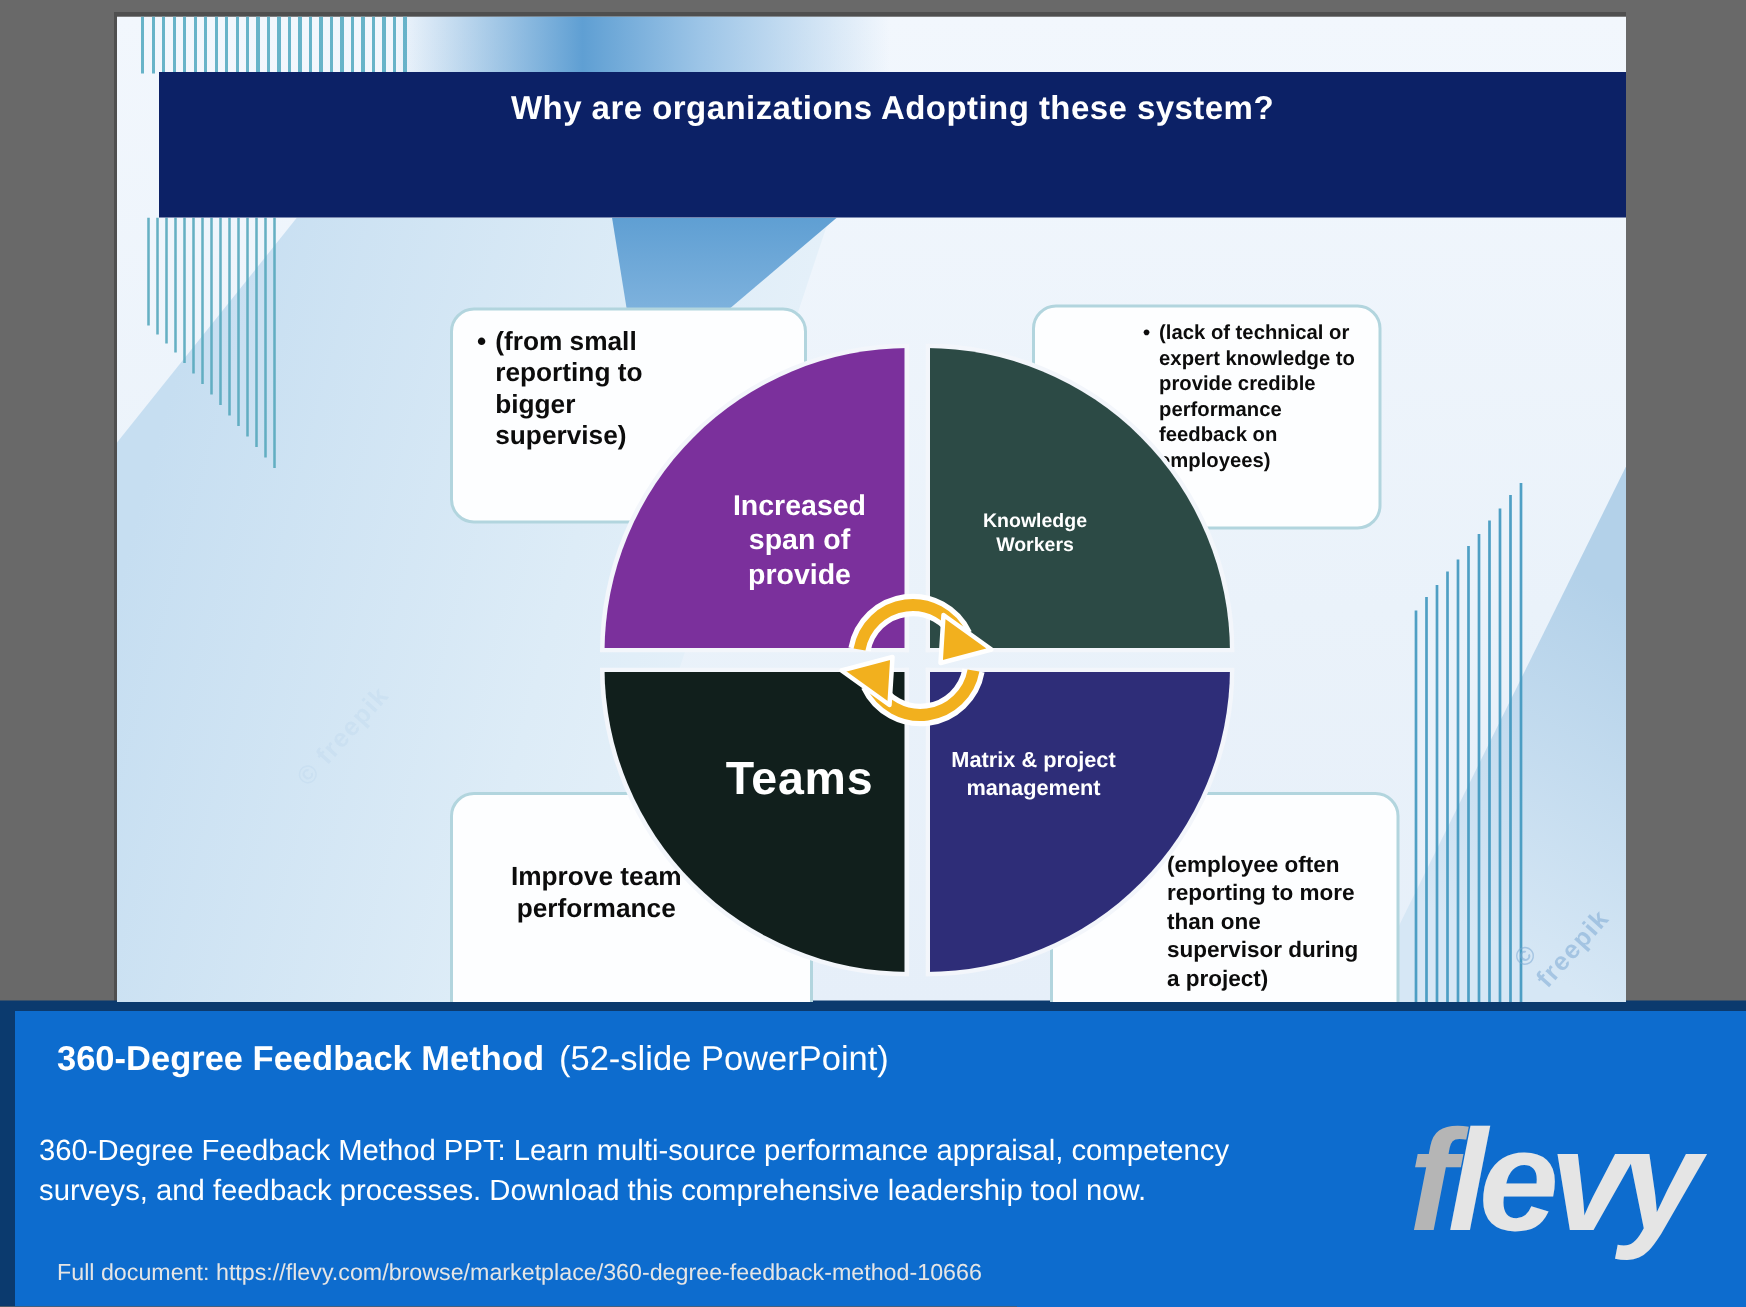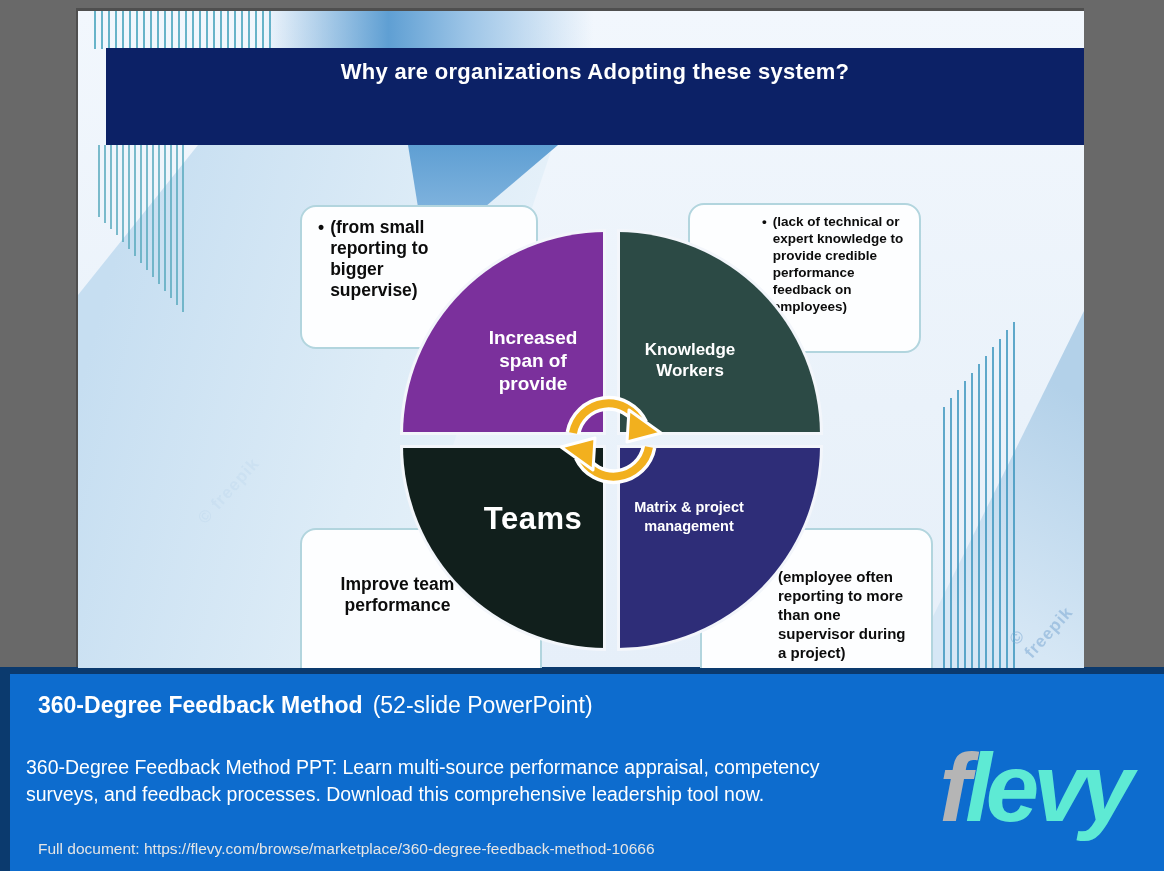--- a/index.html
+++ b/index.html
@@ -80,21 +80,21 @@
     border:3px solid #f3f6fb;
   }
   .q-tl { left:322px; top:218px; border-radius:206px 0 0 0; }
   .q-tr { left:539px; top:218px; border-radius:0 206px 0 0; }
   .q-bl { left:322px; top:434px; border-radius:0 0 0 206px; }
   .q-br { left:539px; top:434px; border-radius:0 0 206px 0; }
   .q-label {
     position:absolute; z-index:25; color:#fff; font-weight:bold; text-align:center;
   }
   .ql-tl { left:405px; top:316px; width:100px; font-size:19px; line-height:1.2; }
-  .ql-tr { left:557px; top:328px; width:110px; font-size:17px; line-height:1.25; }
+  .ql-tr { left:557px; top:328px; width:110px; font-size:13px; line-height:1.25; }
   .ql-bl { left:385px; top:490px; width:140px; font-size:31px; letter-spacing:.5px; }
   .ql-br { left:549px; top:487px; width:124px; font-size:14.5px; line-height:1.3; }
   .cycle-arrows { position:absolute; left:458px; top:369px; z-index:26; }
   
   .banner {
     position:absolute; left:0; top:667px; width:1164px; height:204px;
     background:#0b3a6e;
   }
   .banner-inner {
     position:absolute; left:10px; top:7px; right:0; bottom:0;
@@ -110,21 +110,21 @@
   .banner-link {
     position:absolute; left:28px; top:166px; font-size:15.5px;
     color:#e5e5e5; text-decoration:none; white-space:nowrap;
   }
   .flevy-logo {
     position:absolute; right:36px; top:66px;
     font-style:italic; font-weight:bold; font-size:96px; line-height:1;
     letter-spacing:-6px; cursor:pointer;
   }
   .flevy-logo .logo-f { color:#b5b5b5; }
-  .flevy-logo .logo-rest { color:#5eead4; }
+  .flevy-logo .logo-rest { color:#e5e5e5; }
 </style>
 </head>
 <body>
 
 <div class="slide">
 
   <div class="deco-stripes-top"></div>
   <div class="deco-band-top"></div>
   <div class="deco-diag-left"></div>
   <div class="deco-tri"></div>

